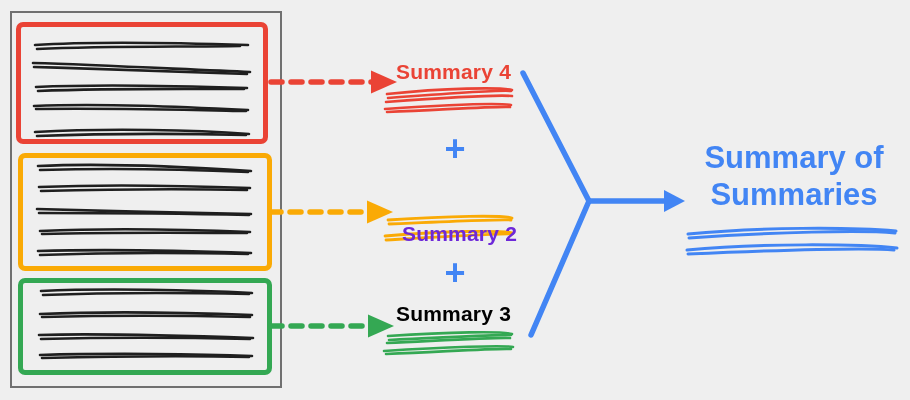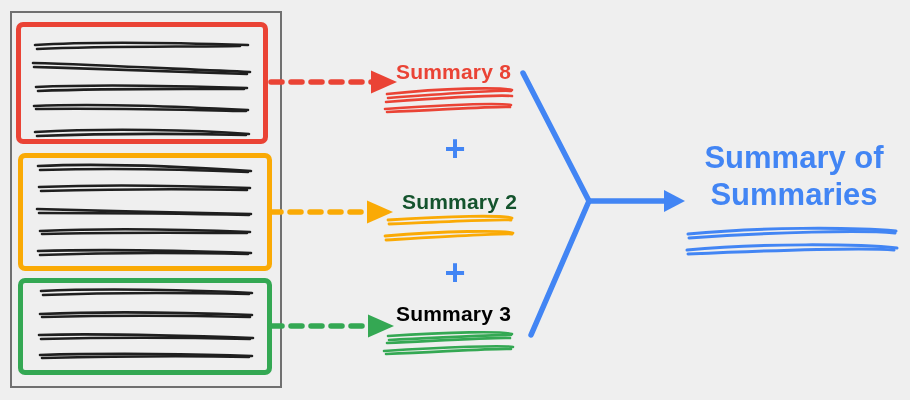--- a/index.html
+++ b/index.html
@@ -143,21 +143,21 @@
     <polygon points="664,190 685,201 664,212" stroke="none" fill="#4285F4"></polygon>
 
     <g fill="none" stroke-width="3" stroke-linecap="round" stroke="#4285F4">
       <path d="M688,234 C760,227 850,227 896,231"></path>
       <path d="M689,238 C775,232 862,230 895,233"></path>
       <path d="M687,250 C760,243 860,244 897,248"></path>
       <path d="M688,254 C780,250 865,247 894,250"></path>
     </g>
   </svg>
 
-  <div class="abs summary-label lab1" style="color: rgb(234, 67, 53);">Summary 8</div>
-  <div class="abs summary-label lab2" style="color: #14532d;">Summary 2</div>
+  <div class="abs summary-label lab1" style="color: rgb(234, 67, 53);">Summary 4</div>
+  <div class="abs summary-label lab2" style="color: #6d28d9; margin-top: 32px;">Summary 2</div>
   <div class="abs summary-label lab3" style="color: #000000;">Summary 3</div>
 
   <div class="abs plus p1" style="color: rgb(66, 133, 244);">+</div>
   <div class="abs plus p2" style="color: rgb(66, 133, 244);">+</div>
 
   <div class="abs result-title" style="color: rgb(66, 133, 244);">Summary of Summaries</div>
 </div>
 
 </body></html>

